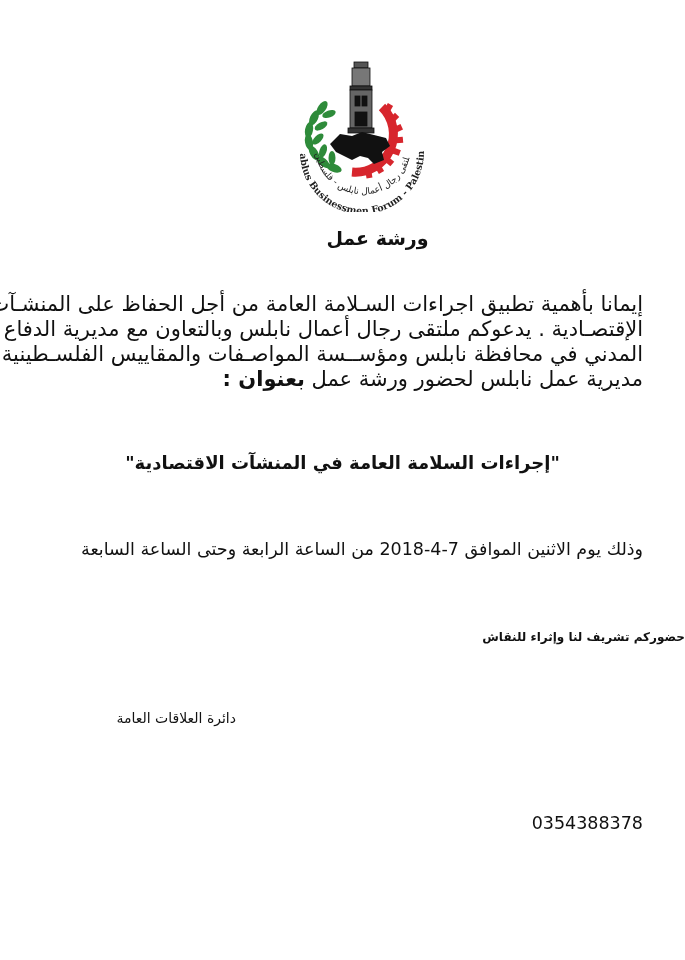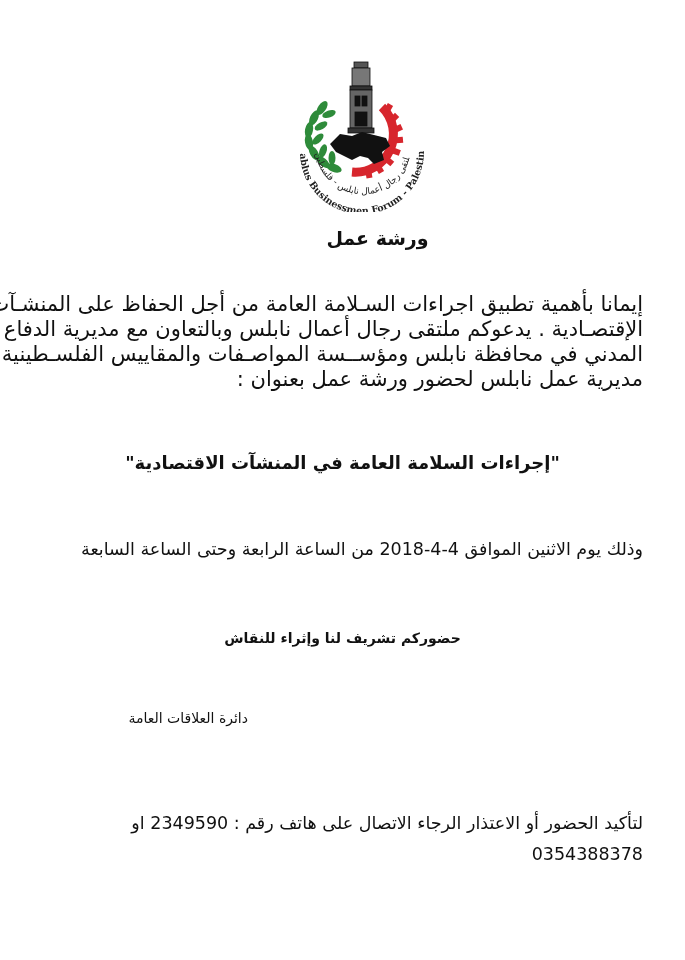--- a/index.html
+++ b/index.html
@@ -41,44 +41,44 @@
       right: 42px;
       top: 292px;
       width: 590px;
       font-size: 21px;
       line-height: 25px;
       white-space: normal;
       text-align: justify;
       text-align-last: right;
     }
     .intro .line { display: block; white-space: nowrap; }
-    .intro b { font-weight: normal; margin-left: 10px; }
+    .intro b { font-weight: bold; margin-left: 10px; }
     .title-quote {
       left: 0; width: 685px;
       text-align: center;
       top: 452px;
       font-size: 18px;
       font-weight: bold;
     }
     .when {
       right: 42px;
       top: 536px;
       font-size: 17.5px;
       line-height: 27px;
     }
     .when .line { display: block; }
     .closing {
       left: 0; width: 685px;
-      text-align: center;
+      text-align: right;
       top: 630px;
-      font-size: 14px;
+      font-size: 12px;
       font-weight: bold;
     }
     .sign {
-      left: 80px;
+      left: 68px;
       width: 168px;
       top: 703px;
       font-size: 14px;
       line-height: 31px;
     }
     .sign .line { display: block; }
     .contact {
       right: 42px;
       top: 808px;
       font-size: 17.5px;
@@ -152,25 +152,24 @@
 <div class="text intro">
   <span class="line">إيمانا بأهمية تطبيق اجراءات السـلامة العامة من أجل الحفاظ على المنشـآت</span>
   <span class="line">الإقتصـادية . يدعوكم ملتقى رجال أعمال نابلس وبالتعاون مع مديرية الدفاع</span>
   <span class="line">المدني في محافظة نابلس ومؤســسة المواصـفات والمقاييس الفلسـطينية و</span>
   <span class="line"><span>مديرية عمل نابلس لحضور ورشة عمل </span><b>بعنوان :</b></span>
 </div>
 
 <div class="text title-quote">"إجراءات السلامة العامة في المنشآت الاقتصادية"</div>
 
 <div class="text when">
-  <span class="line">وذلك يوم الاثنين الموافق 4-4-2018 من الساعة الرابعة وحتى الساعة السابعة</span>
+  <span class="line">وذلك يوم الاثنين الموافق 7-4-2018 من الساعة الرابعة وحتى الساعة السابعة</span>
 </div>
 
 <div class="text closing">حضوركم تشريف لنا وإثراء للنقاش</div>
 
 <div class="text sign">
   <span class="line">دائرة العلاقات العامة</span>
 </div>
 
 <div class="text contact">
-  <span class="line">لتأكيد الحضور أو الاعتذار الرجاء الاتصال على هاتف رقم : 2349590 او</span>
   <span class="line">0354388378</span>
 </div>
 
 </body></html>

